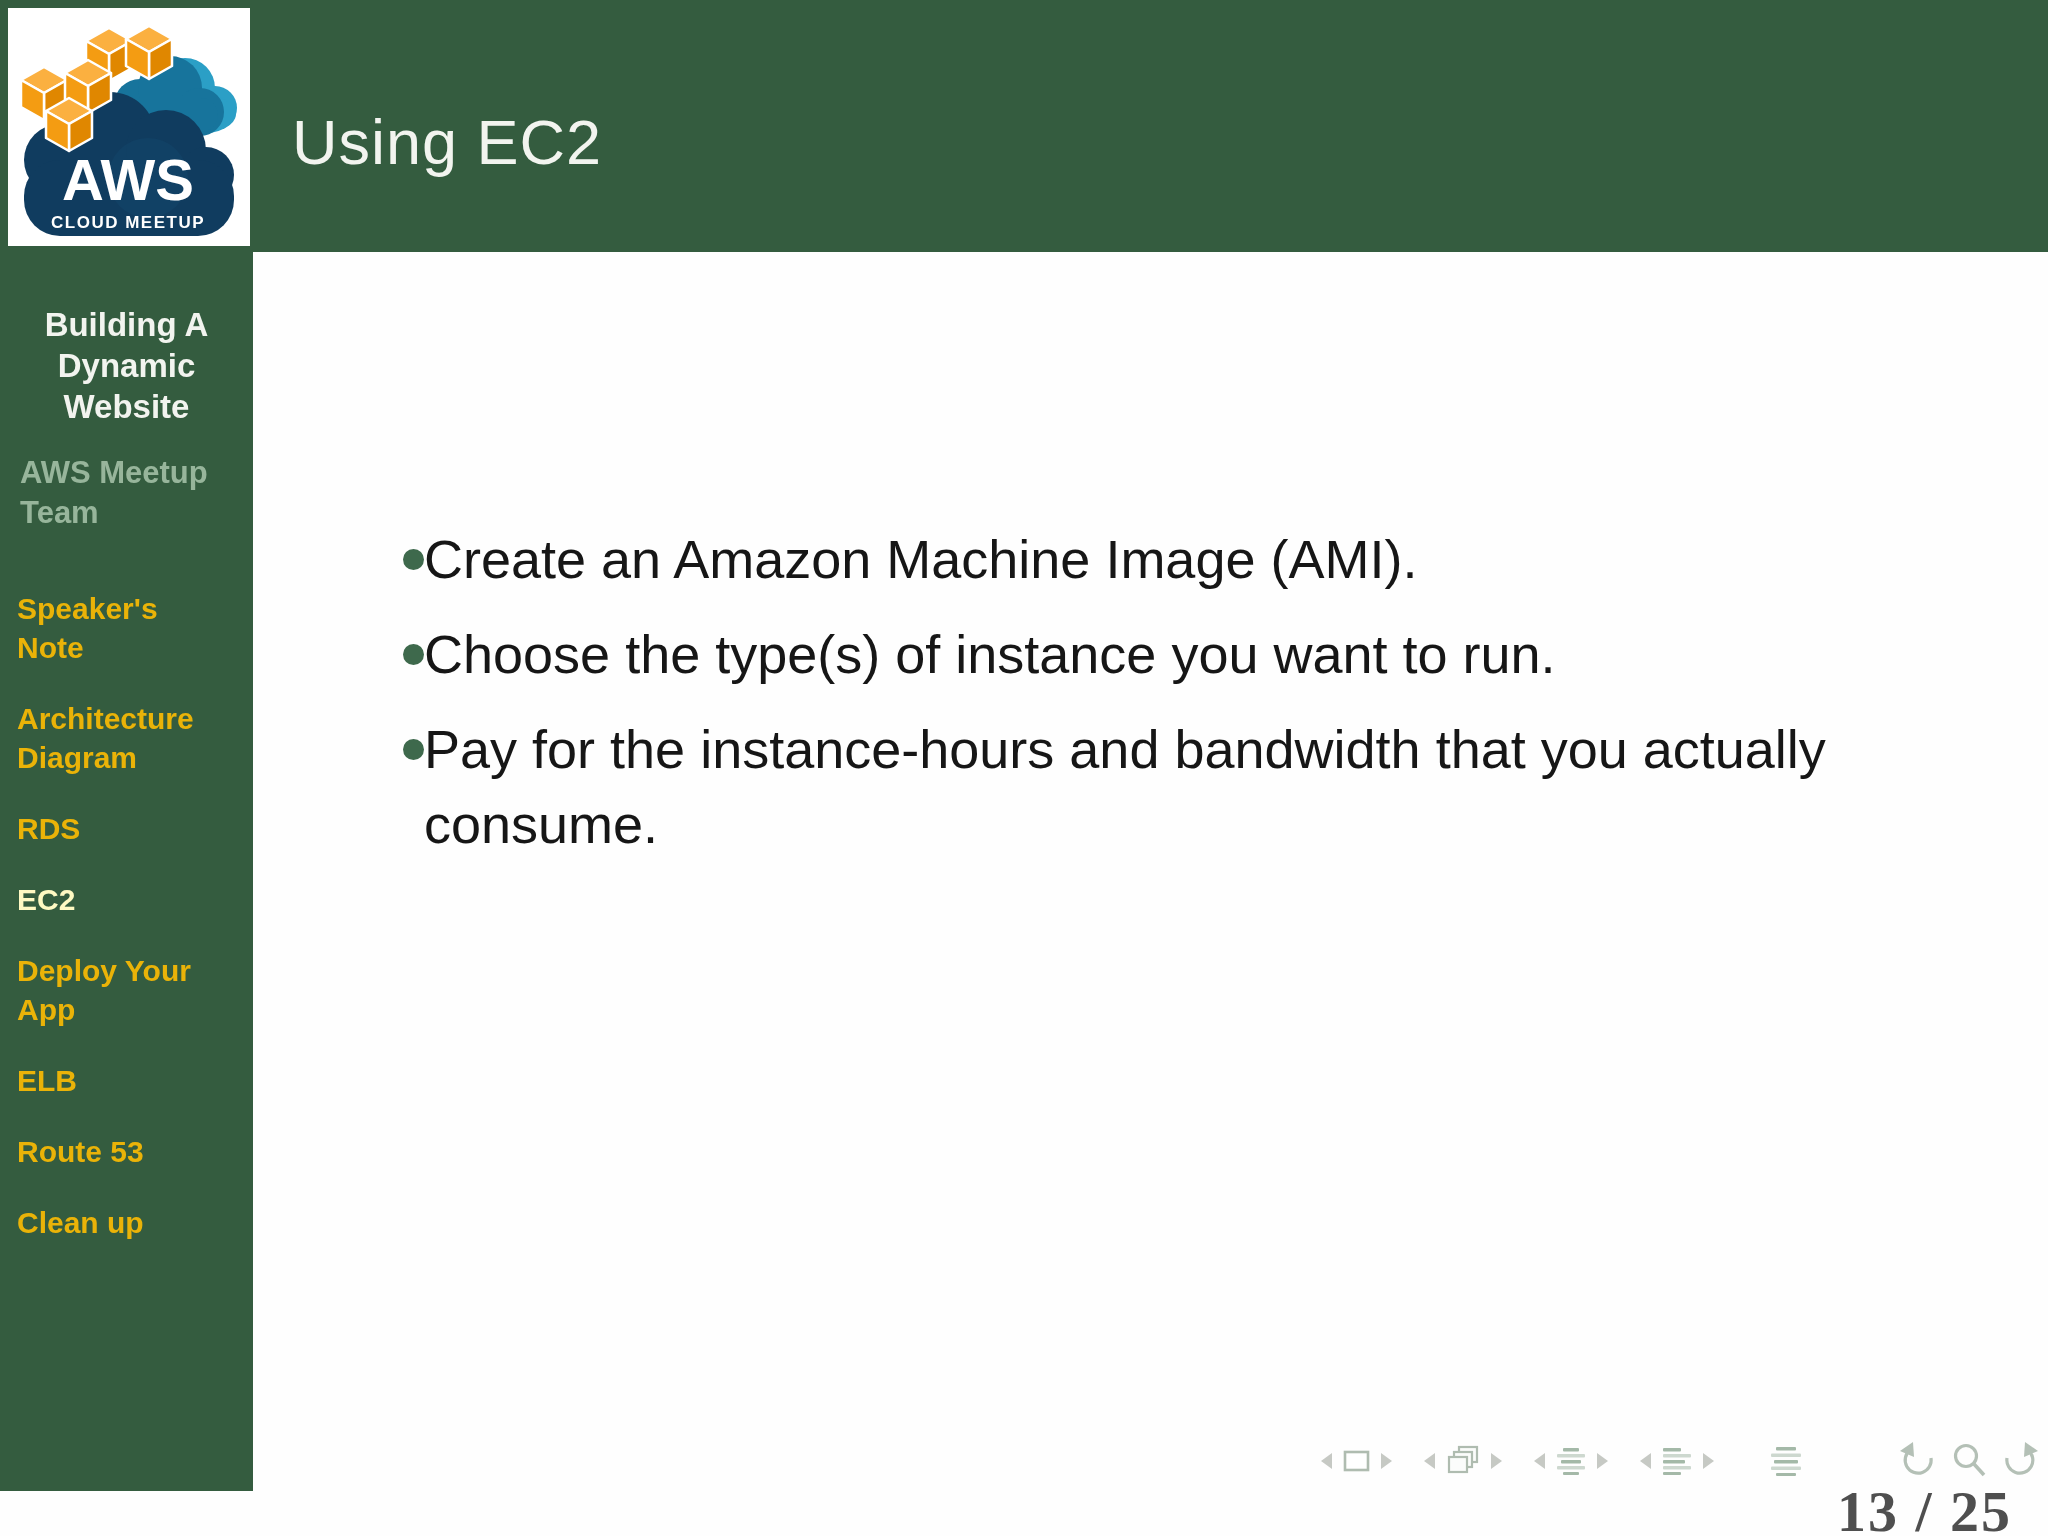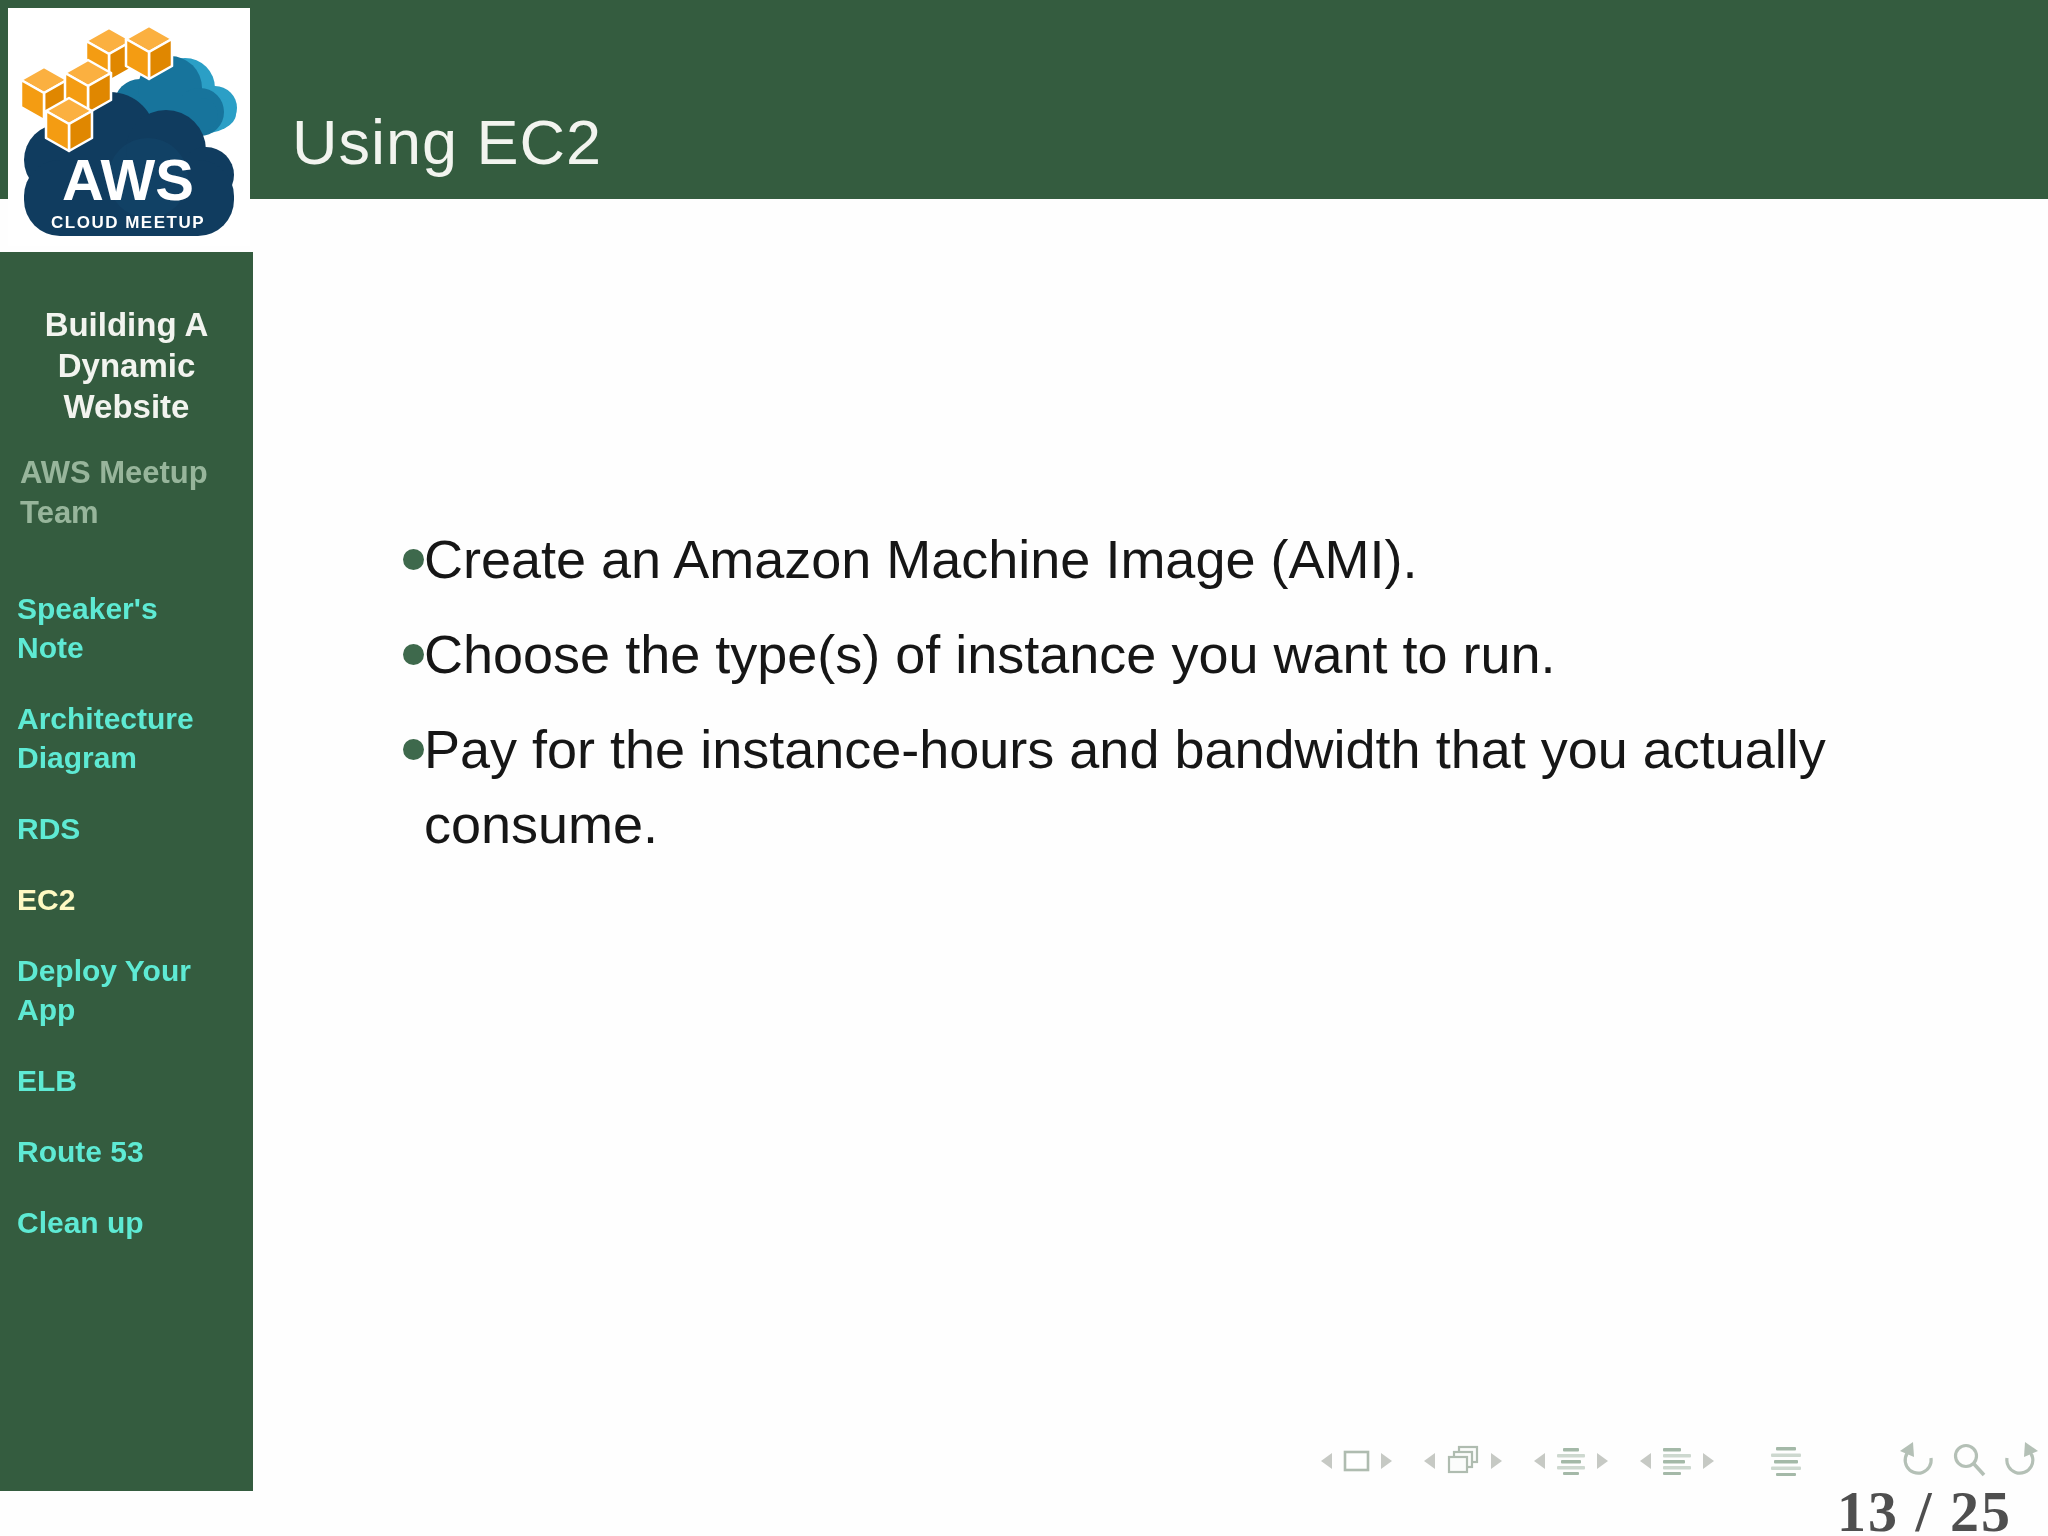--- a/index.html
+++ b/index.html
@@ -1,34 +1,34 @@
 <!DOCTYPE html>
 <html><head>
 <meta charset="utf-8">
 <style>
   html,body{margin:0;padding:0;background:#ffffff;}
   .stage{position:relative;width:2048px;height:1536px;background:#fefefe;overflow:hidden;
          font-family:"Liberation Sans",sans-serif;-webkit-font-smoothing:antialiased;}
 
   
-  .header{position:absolute;left:0;top:0;width:2048px;height:199px;background:#345C3F;}
+  .header{position:absolute;left:0;top:0;width:2048px;height:252px;background:#345C3F;}
   .logo-box{position:absolute;left:8px;top:8px;width:242px;height:238px;background:#ffffff;}
   .logo-box svg{display:block;width:100%;height:100%;}
   .slide-title{position:absolute;left:292px;top:62px;font-size:63px;line-height:76px;
                font-weight:400;color:#F2F4EF;letter-spacing:1px;}
 
   
   .sidebar{position:absolute;left:0;top:252px;width:253px;height:1239px;background:#345C3F;
            box-sizing:border-box;padding-top:52px;}
   .deck-title{font-weight:700;font-size:33px;line-height:41px;color:#F2F4EF;
               text-align:center;padding:0 4px;}
   .deck-author{margin-top:26px;font-weight:700;font-size:31px;line-height:40px;color:#97B59B;
                text-align:left;padding:0 20px;}
   .toc{margin-top:56px;}
-  .toc-item{font-weight:700;font-size:30px;line-height:39px;color:#5eead4;
+  .toc-item{font-weight:700;font-size:30px;line-height:39px;color:#eab308;
             padding-left:17px;padding-right:40px;margin-bottom:32px;cursor:pointer;}
   .toc-item.current{color:#fef9c3;}
 
   
   .content{position:absolute;left:253px;top:252px;width:1795px;height:1239px;background:#fefefe;}
   .bullets{position:absolute;left:150px;top:270px;width:1580px;margin:0;padding:0;list-style:none;}
   .bullets li{display:flex;align-items:flex-start;margin-bottom:20px;
               font-size:54px;line-height:75px;color:#161616;}
   .bullets .dot{flex:none;width:21px;height:21px;border-radius:50%;background:#3E694C;margin-top:27px;}
   .bullets .btxt{max-width:1500px;}

